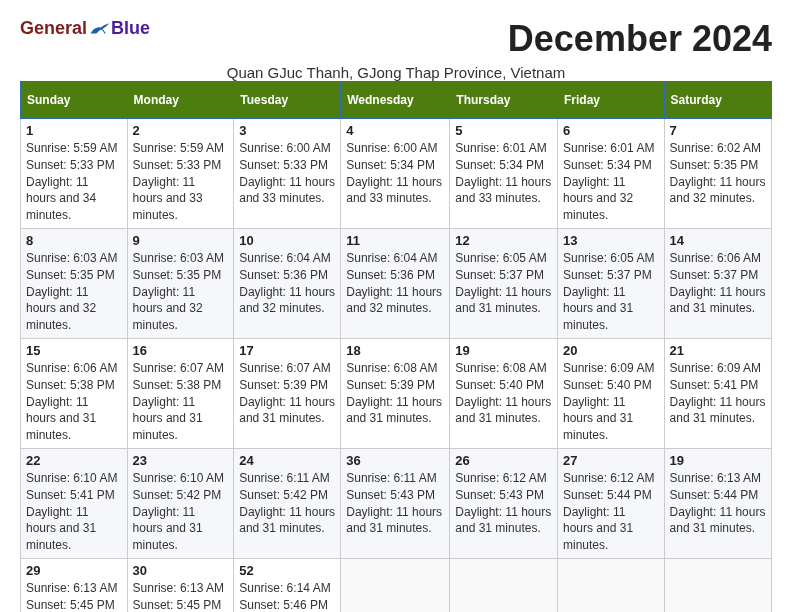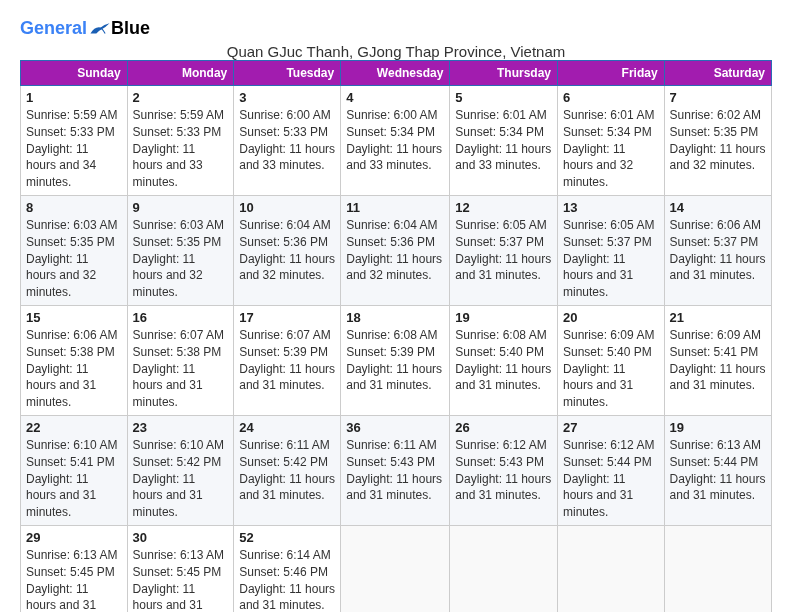--- a/index.html
+++ b/index.html
@@ -25,22 +25,22 @@
       flex-direction: column;
       align-items: flex-start;
     }
     .logo-text {
       display: flex;
       align-items: center;
       font-size: 18px;
       font-weight: bold;
       color: #333;
     }
-    .logo-general { color: #3b82f6; }
-    .logo-blue { color: #000000; }
+    .logo-general { color: #7f1d1d; }
+    .logo-blue { color: #4c1d95; }
     .logo-bird {
       width: 22px;
       height: 18px;
       margin-left: 2px;
     }
     .month-title {
       font-size: 36px;
       font-weight: bold;
       color: #222;
       text-align: right;
@@ -50,24 +50,24 @@
       font-size: 15px;
       color: #333;
       margin-bottom: 0;
     }
     .calendar-table {
       width: 100%;
       border-collapse: collapse;
       font-size: 10.5px;
     }
     .calendar-table th {
-      background-color: #a21caf;
+      background-color: #4d7c0f;
       color: #fff;
-      text-align: right;
-      padding: 5px 6px;
+      text-align: left;
+      padding: 11px 6px;
       font-size: 12px;
       font-weight: bold;
       border: 1px solid #2a6bb5;
     }
     .calendar-table td {
       border: 1px solid #ccc;
       vertical-align: top;
       padding: 4px 5px;
       height: 76px;
       width: 113px;
@@ -103,20 +103,21 @@
     <div class="logo">
       <div class="logo-text">
         <span class="logo-general">General</span>
         <svg class="logo-bird" viewBox="0 0 30 24" fill="none">
           <path d="M2 18 Q8 8 16 10 Q20 6 28 4 Q22 10 18 12 Q14 14 10 18Z" fill="#1a5fb4"></path>
           <path d="M16 10 Q20 14 22 18" stroke="#1a5fb4" stroke-width="1.5" fill="none"></path>
         </svg>
         <span class="logo-blue">Blue</span>
       </div>
     </div>
+    <div class="month-title">December 2024</div>
   </div>
   <div class="subtitle">Quan GJuc Thanh, GJong Thap Province, Vietnam</div>
 
   <table class="calendar-table">
     <thead>
       <tr>
         <th>Sunday</th>
         <th>Monday</th>
         <th>Tuesday</th>
         <th>Wednesday</th>

